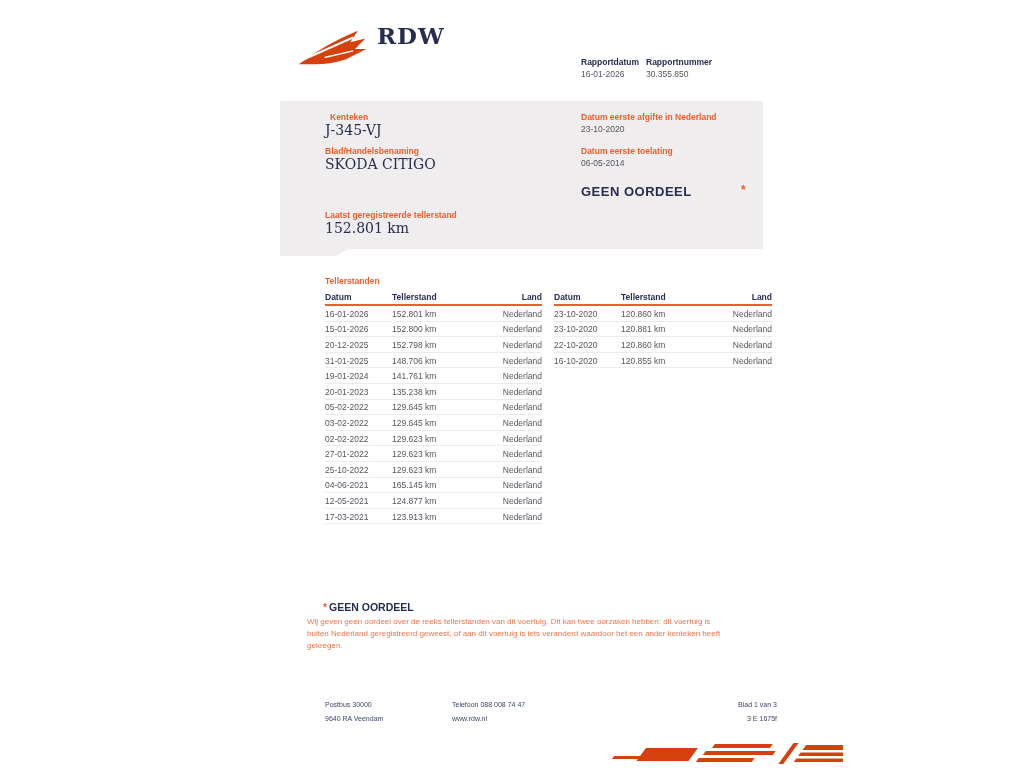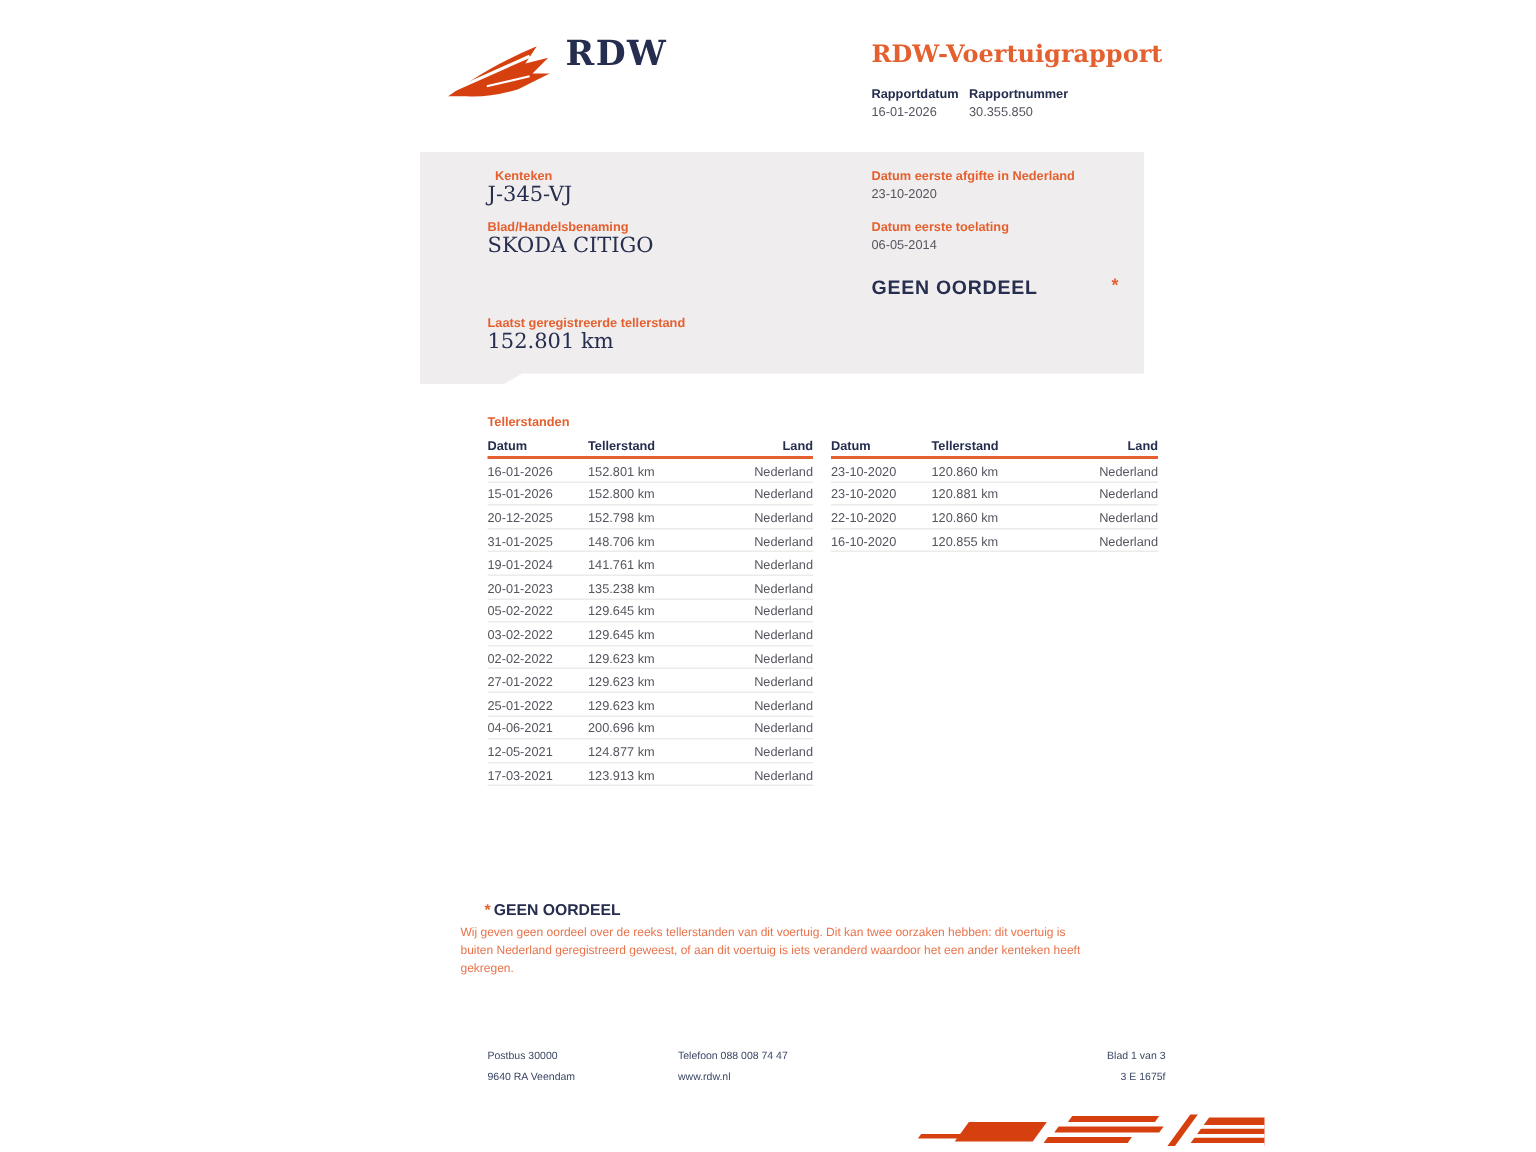--- a/index.html
+++ b/index.html
@@ -52,21 +52,20 @@
 <body>
 
 <div class="page">
 
   <svg class="abs" style="left:256px;top:28px;" width="78" height="40" viewBox="0 0 78 42">
     <path d="M1,38 Q16,27 30,19 Q44,11 63,3 L55,15 L71,11 L60,22 L72,22 L50,33 Q30,39 14,38 Z" fill="#d6400e"></path>
     <path d="M4,34 L58,10" stroke="#ffffff" stroke-width="2.2" fill="none"></path>
     <path d="M28,31 L58,24" stroke="#ffffff" stroke-width="1.5" fill="none"></path>
   </svg>
   <div class="abs logo-text">RDW</div>
-  <div class="abs doc-title">RDW-Voertuigrapport</div>
 
   <div class="abs hdr-label" style="left:541px;top:57px;">Rapportdatum</div>
   <div class="abs hdr-label" style="left:606px;top:57px;">Rapportnummer</div>
   <div class="abs hdr-value" style="left:541px;top:69px;">16-01-2026</div>
   <div class="abs hdr-value" style="left:606px;top:69px;">30.355.850</div>
 
   <div class="abs sum-box">
     <div class="abs o-label" style="left:50px;top:11px;">Kenteken</div>
     <div class="abs big-value" style="left:45px;top:21px;">J-345-VJ</div>
     <div class="abs o-label" style="left:45px;top:45px;">Blad/Handelsbenaming</div>
@@ -135,27 +134,27 @@
           <span class="c-datum">02-02-2022</span>
           <span class="c-teller">129.623 km</span>
           <span class="c-land">Nederland</span>
         </div>
         <div class="trow">
           <span class="c-datum">27-01-2022</span>
           <span class="c-teller">129.623 km</span>
           <span class="c-land">Nederland</span>
         </div>
         <div class="trow">
-          <span class="c-datum">25-01-2022</span>
+          <span class="c-datum">25-10-2022</span>
           <span class="c-teller">129.623 km</span>
           <span class="c-land">Nederland</span>
         </div>
         <div class="trow">
           <span class="c-datum">04-06-2021</span>
-          <span class="c-teller">200.696 km</span>
+          <span class="c-teller">165.145 km</span>
           <span class="c-land">Nederland</span>
         </div>
         <div class="trow">
           <span class="c-datum">12-05-2021</span>
           <span class="c-teller">124.877 km</span>
           <span class="c-land">Nederland</span>
         </div>
         <div class="trow">
           <span class="c-datum">17-03-2021</span>
           <span class="c-teller">123.913 km</span>

